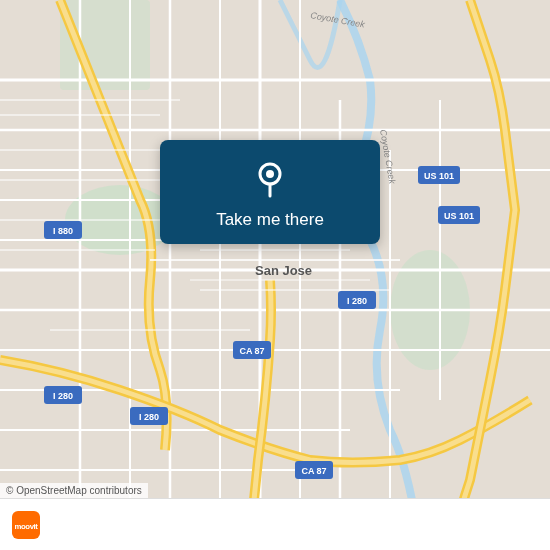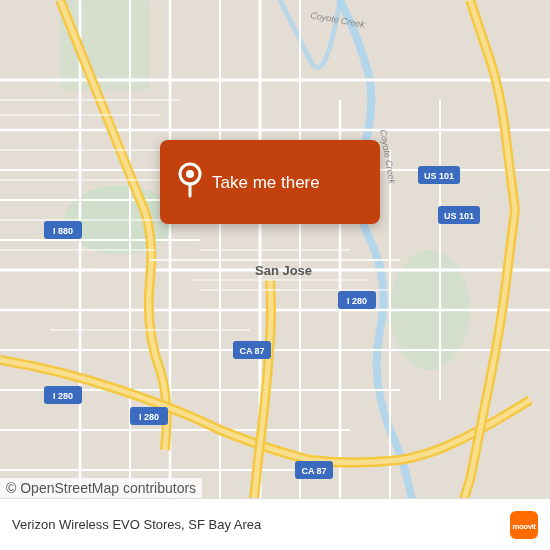--- a/index.html
+++ b/index.html
@@ -66,35 +66,35 @@
       letter-spacing: -0.5px;
     }
 
     
     .copyright-bar {
       position: absolute;
       bottom: 52px;
       left: 0;
       background: rgba(255,255,255,0.8);
       padding: 2px 6px;
-      font-size: 14px;
+      font-size: 10px;
       color: #555;
       z-index: 10;
     }
 
     
     .cta-card {
       position: absolute;
       top: 140px;
       left: 160px;
       width: 220px;
-      background: #c2410c;
+      background: #0c4a6e;
       border-radius: 8px;
       display: flex;
-      flex-direction: row;
+      flex-direction: column;
       align-items: center;
       padding: 16px 8px 14px;
       z-index: 20;
       box-shadow: 0 3px 12px rgba(0,0,0,0.25);
     }
 
     .location-pin-icon {
       width: 44px;
       height: 44px;
       margin-bottom: 10px;
@@ -209,21 +209,20 @@
       <path d="M22 28 Q22 38 22 40" stroke="white" stroke-width="3" stroke-linecap="round"></path>
     </svg>
     <span class="cta-button-label">Take me there</span>
   </div>
 
   <div class="copyright-bar">
     <span>© OpenStreetMap contributors</span>
   </div>
 
   <div class="bottom-bar">
-    <span class="bottom-bar-text">Verizon Wireless EVO Stores, SF Bay Area</span>
     <div class="moovit-logo">
       <div class="moovit-icon">
         <svg width="36" height="26" viewBox="0 0 36 26" xmlns="http://www.w3.org/2000/svg">
           <rect width="36" height="26" rx="5" fill="#ff6b00"></rect>
           <text x="18" y="18" text-anchor="middle" fill="white" font-size="10" font-weight="bold" font-family="Arial">moovit</text>
         </svg>
       </div>
     </div>
   </div>
 

